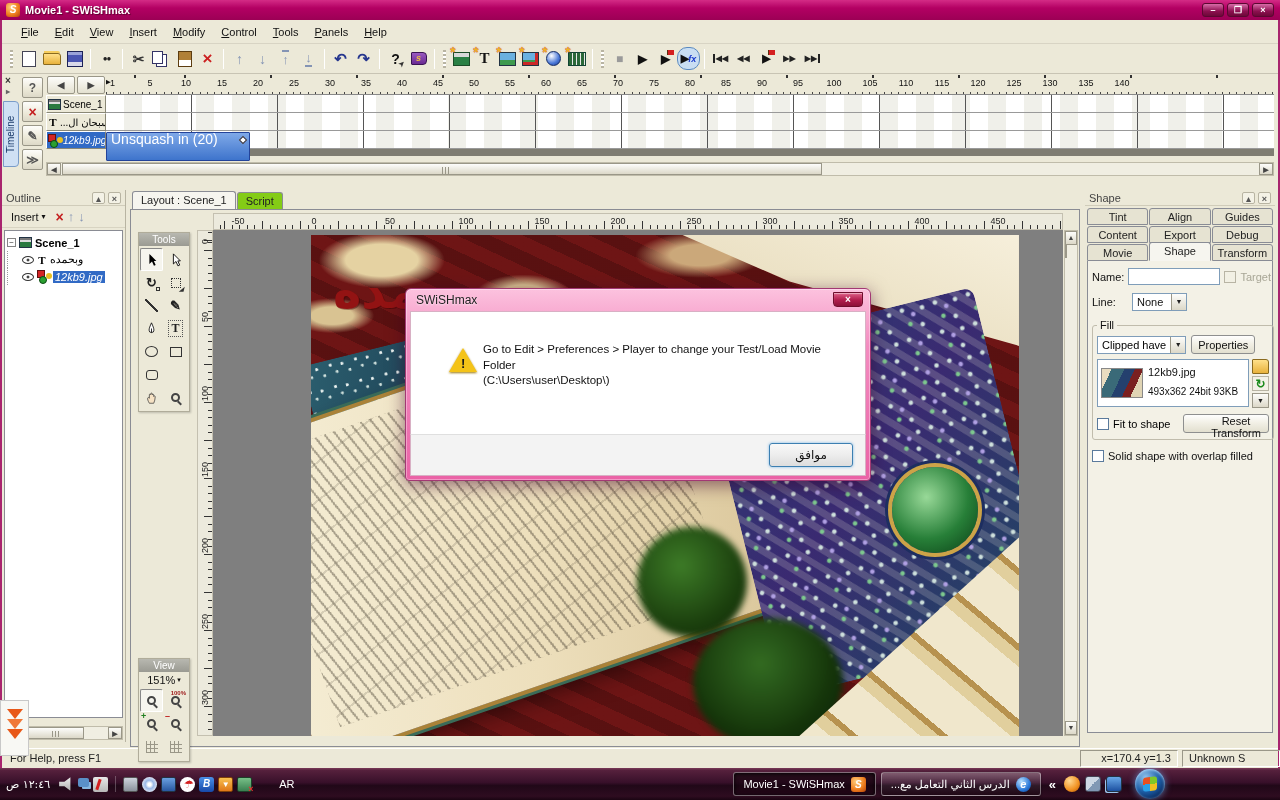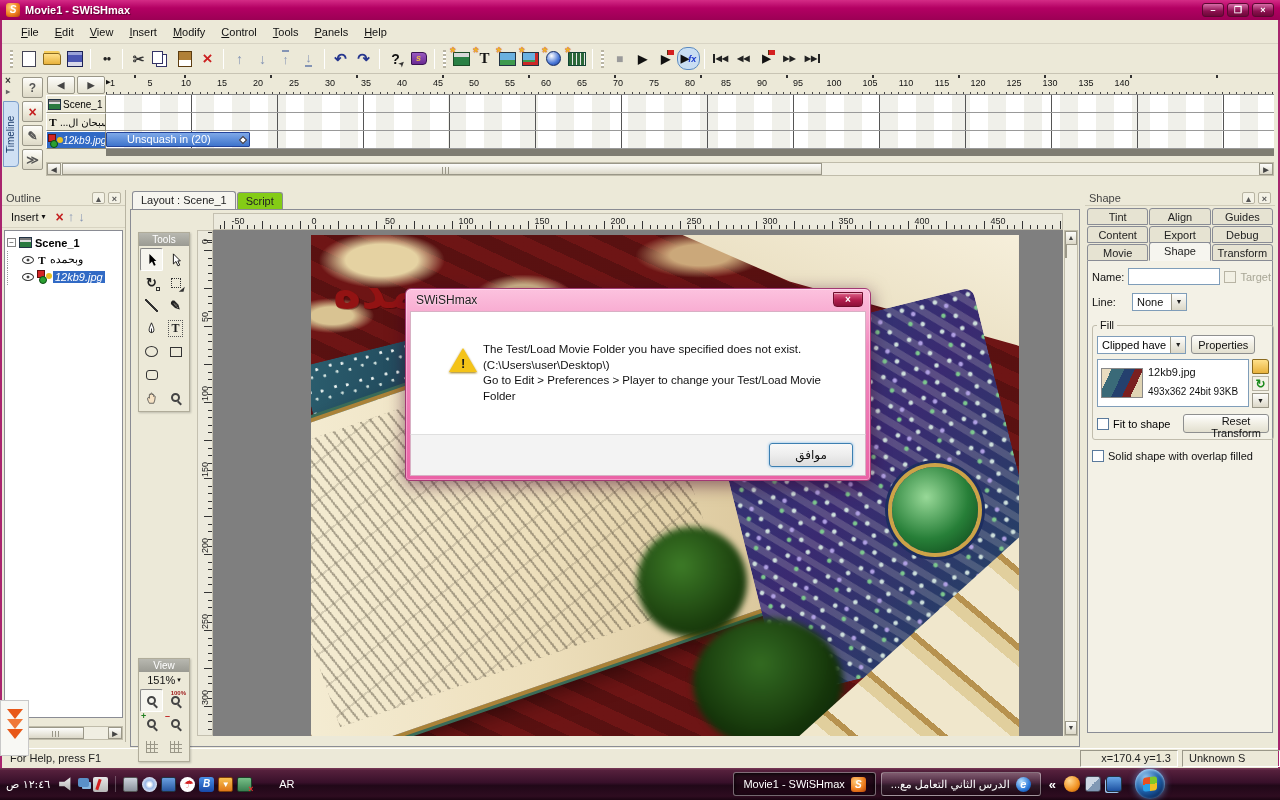--- a/index.html
+++ b/index.html
@@ -115,22 +115,22 @@
   background-size:100% 3px,100% 4px; background-position:78px 0,0 17px; background-repeat:repeat-x; }
 .ph { position:absolute; left:-1px; top:3px; font-size:7px; color:#111; }
 .tl-ruler-labels { position:absolute; left:4px; top:1px; white-space:nowrap; }
 .tl-ruler-labels u { display:inline-block; width:36px; text-align:center; font-size:9px; color:#111; text-decoration:none; }
 .tl-ruler-labels u:first-child { width:22px; text-align:left; }
 .tl-track { height:18px; border-bottom:1px solid #999; position:relative;
   background:
     repeating-linear-gradient(90deg, transparent 0 85px, #555 85px 86px),
     repeating-linear-gradient(90deg, #fff 0 18px, #f0f0ea 18px 36px); }
 .tl-below { height:7px; background:#7f7d72; }
-.fx-bar { position:absolute; left:0; top:1px; height:15px; width:144px; border:1px solid #23439a; border-radius:1px;
-  background:linear-gradient(#7fa9e8,#3e74cc); color:#fff; font-size:11px; line-height:13px; padding-left:20px;
+.fx-bar { position:absolute; left:0; top:1px; height:29px; width:144px; border:1px solid #23439a; border-radius:1px;
+  background:linear-gradient(#7fa9e8,#3e74cc); color:#fff; font-size:14px; line-height:13px; padding-left:4px;
   white-space:nowrap; overflow:hidden; }
 .diamond { position:absolute; right:3px; top:4px; width:6px; height:6px; background:#fff; border:1px solid #223;
   transform:rotate(45deg); }
 .tl-hscroll { position:absolute; left:44px; right:4px; top:87px; height:14px; background:#f0eee2;
   border:1px solid #c0bcaa; display:flex; align-items:stretch; }
 .tl-hscroll b, .sbtn { width:14px; background:linear-gradient(#fdfdfb,#dcd8c8); border:1px solid #9a9788; font-size:7px;
   color:#444; text-align:center; line-height:12px; }
 .tl-hscroll .thumb { width:62%; background:linear-gradient(#fdfdfb,#dcd8c8); border:1px solid #9a9788; margin:0 1px;
   position:relative; }
 .tl-hscroll .thumb::after { content:""; position:absolute; left:50%; top:3px; width:8px; height:7px;
@@ -770,23 +770,22 @@
   <div class="dlg">
     <div class="dtitle">
       <span>SWiSHmax</span>
     </div>
     <b class="dclose">×</b>
     <div class="dbody">
       <span class="warn">
           <i>!</i>
         </span>
       <div class="dmsg">
-        <div>The Test/Load Movie Folder you have specified does not exist.</div>
+        <div>Go to Edit &gt; Preferences &gt; Player to change your Test/Load Movie Folder</div>
         <div>(C:\Users\user\Desktop\)</div>
-        <div>Go to Edit &gt; Preferences &gt; Player to change your Test/Load Movie Folder</div>
       </div>
     </div>
     <div class="dfoot">
       <button class="okbtn">موافق</button>
     </div>
   </div>
 
   <div class="fg-icon">
       <i></i>
       <i></i>

